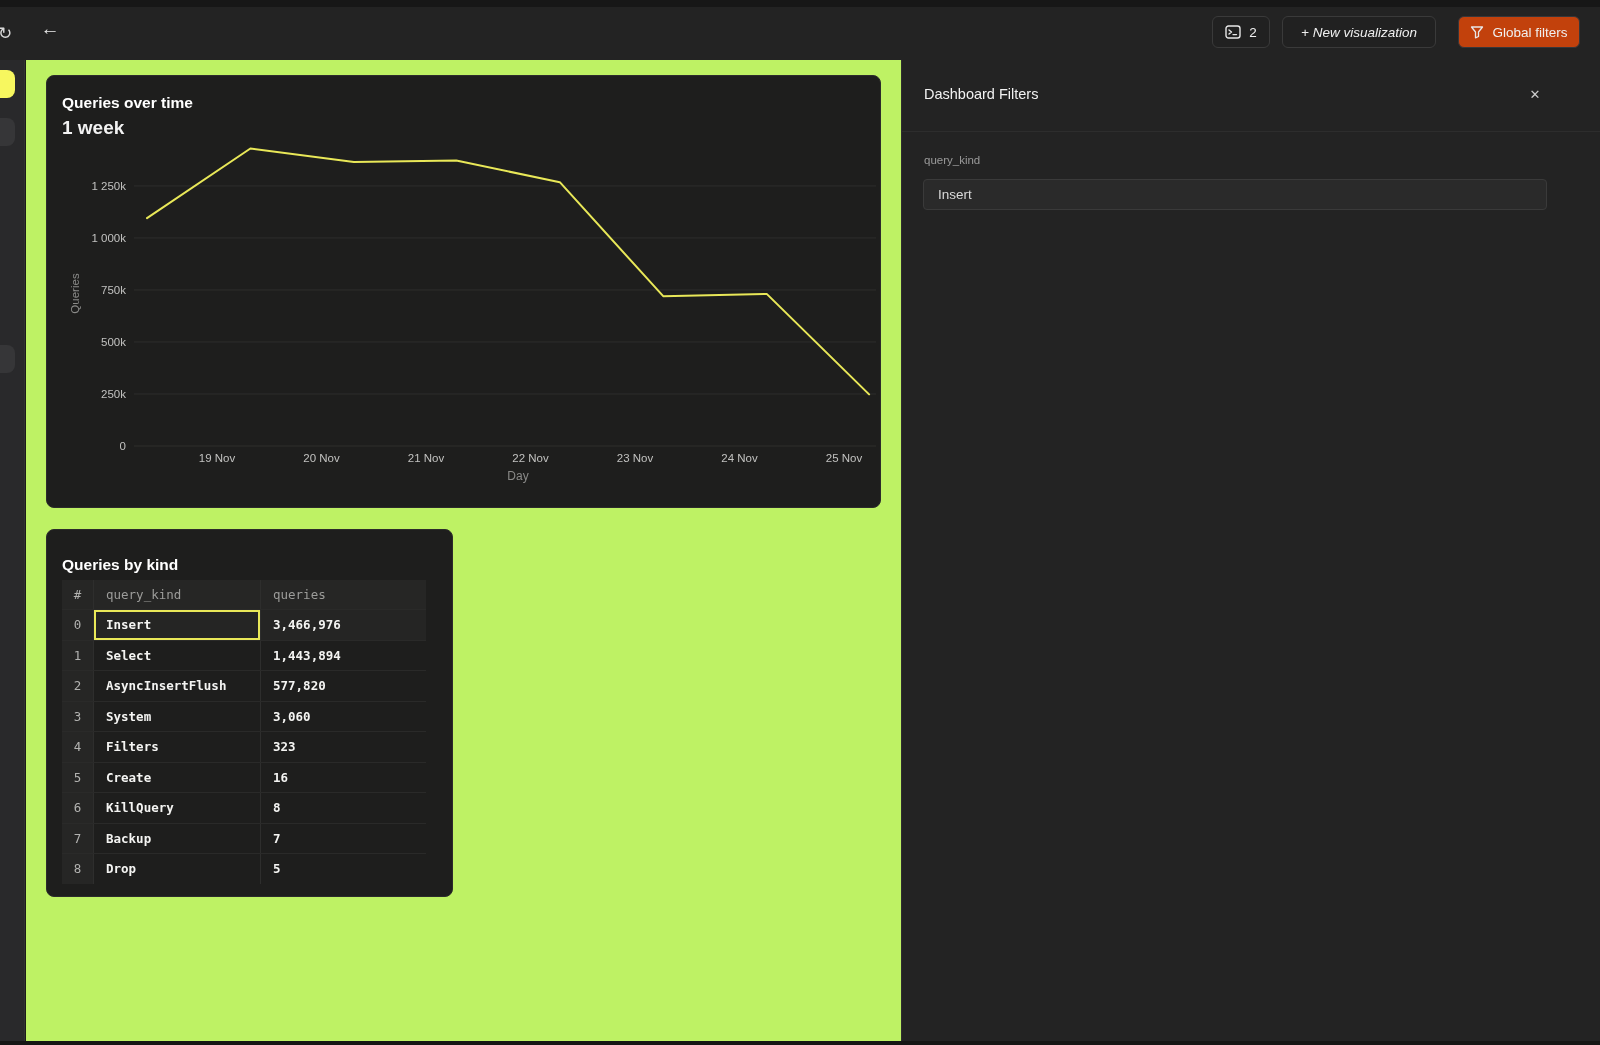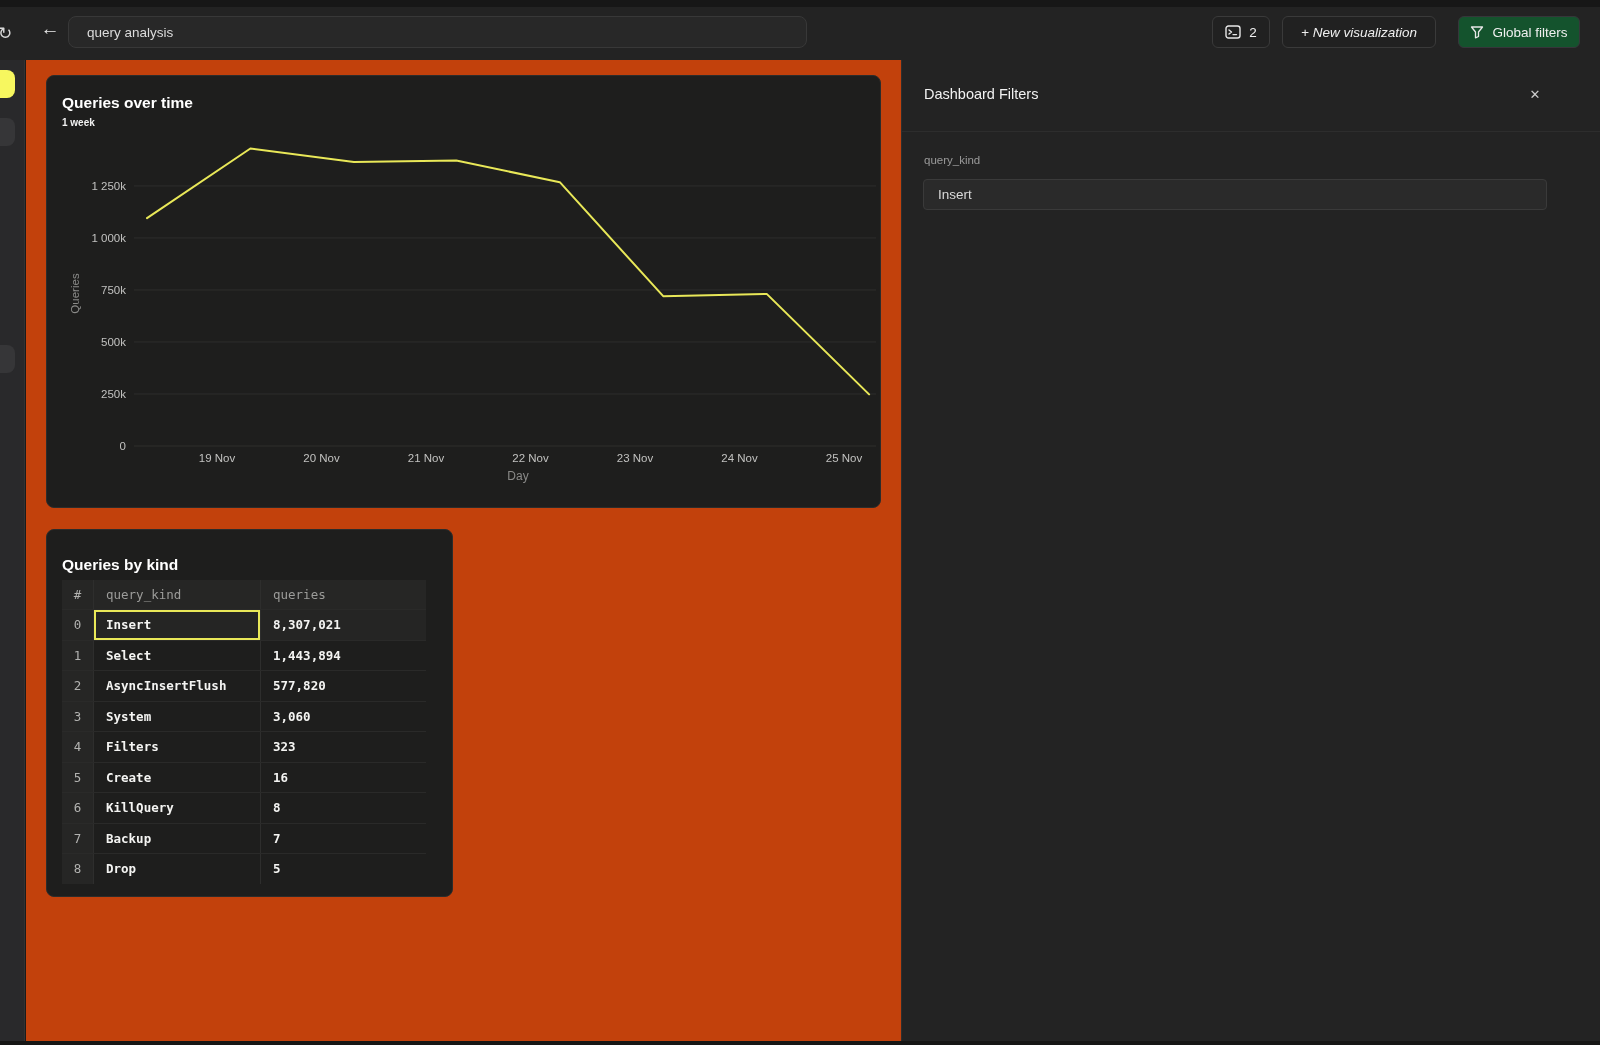--- a/index.html
+++ b/index.html
@@ -14,34 +14,34 @@
   .refresh-btn { position:absolute; left:-7px; top:15px; width:24px; height:24px; color:#d8d8d8;
     font-size:17px; line-height:24px; text-align:center; cursor:pointer; }
   .back-btn { position:absolute; left:38px; top:10px; width:24px; height:24px; color:#ececec;
     font-size:19px; line-height:23px; text-align:center; cursor:pointer; }
   .title-input { position:absolute; left:68px; top:9px; width:739px; height:32px;
     background:#282828; border:1px solid #383838; border-radius:8px; color:#dcdcdc;
     font-size:13.5px; padding:0 18px; outline:none; font-family:"Liberation Sans","DejaVu Sans",sans-serif; }
   .tb-btn { position:absolute; top:9px; height:32px; display:flex; align-items:center; justify-content:center;
     gap:8px; border:1px solid #3a3a3a; border-radius:6px; background:#212121; color:#f0f0f0;
     font-size:13.5px; cursor:pointer; }
-  .tb-btn.filled { background:#14532d; border-color:#36363a; }
+  .tb-btn.filled { background:#c2410c; border-color:#36363a; }
   .tb-btn svg { display:block; }
   
   .leftrail { position:absolute; left:0; top:60px; width:25px; height:985px; background:#29292b; border-right:1px solid #323234; }
   .rail-item { position:absolute; left:-14px; width:29px; height:28px; border-radius:8px; cursor:pointer; }
   .rail-item.active { background:#f7f75f; }
   .rail-item.idle { background:#363638; }
   
-  .main { position:absolute; left:26px; top:60px; width:875px; height:985px; background:#c2410c; }
+  .main { position:absolute; left:26px; top:60px; width:875px; height:985px; background:#bef264; }
   .card { position:absolute; background:#1e1e1d; border:1px solid #2c2c2b; border-radius:8px; }
   .card.chart-card { left:20px; top:15px; width:835px; height:433px; }
   .card.table-card { left:20px; top:469px; width:407px; height:368px; }
   .card-title { position:absolute; left:15px; font-size:15.5px; font-weight:bold; color:#ffffff; }
-  .card-subtitle { position:absolute; left:15px; font-size:10px; font-weight:bold; color:#f2f2f2; }
+  .card-subtitle { position:absolute; left:15px; font-size:19px; font-weight:bold; color:#f2f2f2; }
   
   .chart-svg { position:absolute; left:0; top:58px; }
   .chart-svg text { font-family:"Liberation Sans","DejaVu Sans",sans-serif; }
   
   .qtable { position:absolute; left:15px; top:50px; width:364px;
     font-family:"DejaVu Sans Mono","Liberation Mono",monospace; font-size:12.5px; }
   .tr { display:flex; height:30.5px; border-top:1px solid #2a2a29; }
   .tr.head { height:29px; border-top:none; background:#262625; color:#9c9c9a; }
   .td { display:flex; align-items:center; padding:0 12px; }
   .td.idx { width:31px; justify-content:center; background:#262625; color:#b2b2b0; padding:0; }
@@ -64,21 +64,20 @@
   .bottom-strip { position:absolute; left:0; top:1041px; width:1600px; height:4px; background:#161615; }
 </style>
 </head>
 <body>
 
 <div class="window-strip"></div>
 
 <div class="topbar">
   <div class="refresh-btn">↻</div>
   <div class="back-btn">←</div>
-  <input class="title-input" value="query analysis" style="">
   <div class="tb-btn" style="left:1212px; width:58px;">
     <svg width="16" height="14" viewBox="0 0 16 14">
       <rect x="1" y="1" width="14" height="12" rx="2.5" fill="none" stroke="#e8e8e8" stroke-width="1.4"></rect>
       <path d="M4 5 L6.5 7 L4 9" fill="none" stroke="#e8e8e8" stroke-width="1.4" stroke-linecap="round" stroke-linejoin="round"></path>
       <line x1="8" y1="9.6" x2="11.5" y2="9.6" stroke="#e8e8e8" stroke-width="1.4" stroke-linecap="round"></line>
     </svg>
     <span>2</span>
   </div>
   <div class="tb-btn" style="left:1282px; width:154px;font-style:italic;">
     <span>+  New visualization</span>
@@ -132,21 +131,21 @@
     <div class="card-title" style="top:18px;margin-top:8px;">Queries by kind</div>
     <div class="qtable" id="qtable">
         <div class="tr head">
           <div class="td idx">#</div>
           <div class="td kind">query_kind</div>
           <div class="td val">queries</div>
         </div>
         <div class="tr highlight">
           <div class="td idx">0</div>
           <div class="td kind">Insert</div>
-          <div class="td val">8,307,021</div>
+          <div class="td val">3,466,976</div>
         </div>
         <div class="tr">
           <div class="td idx">1</div>
           <div class="td kind">Select</div>
           <div class="td val">1,443,894</div>
         </div>
         <div class="tr">
           <div class="td idx">2</div>
           <div class="td kind">AsyncInsertFlush</div>
           <div class="td val">577,820</div>

